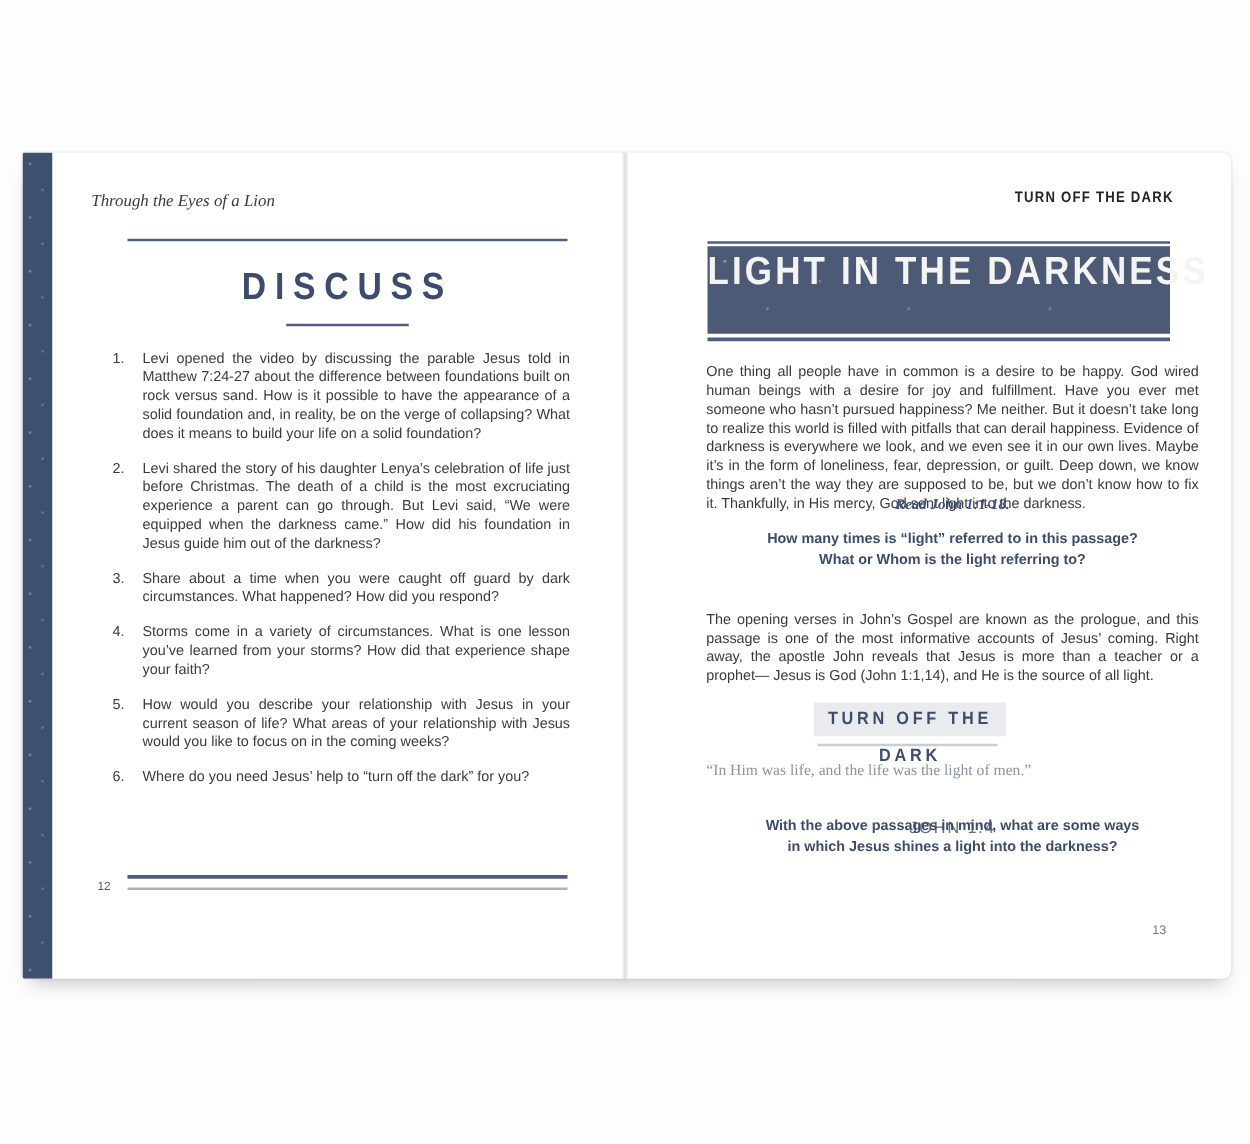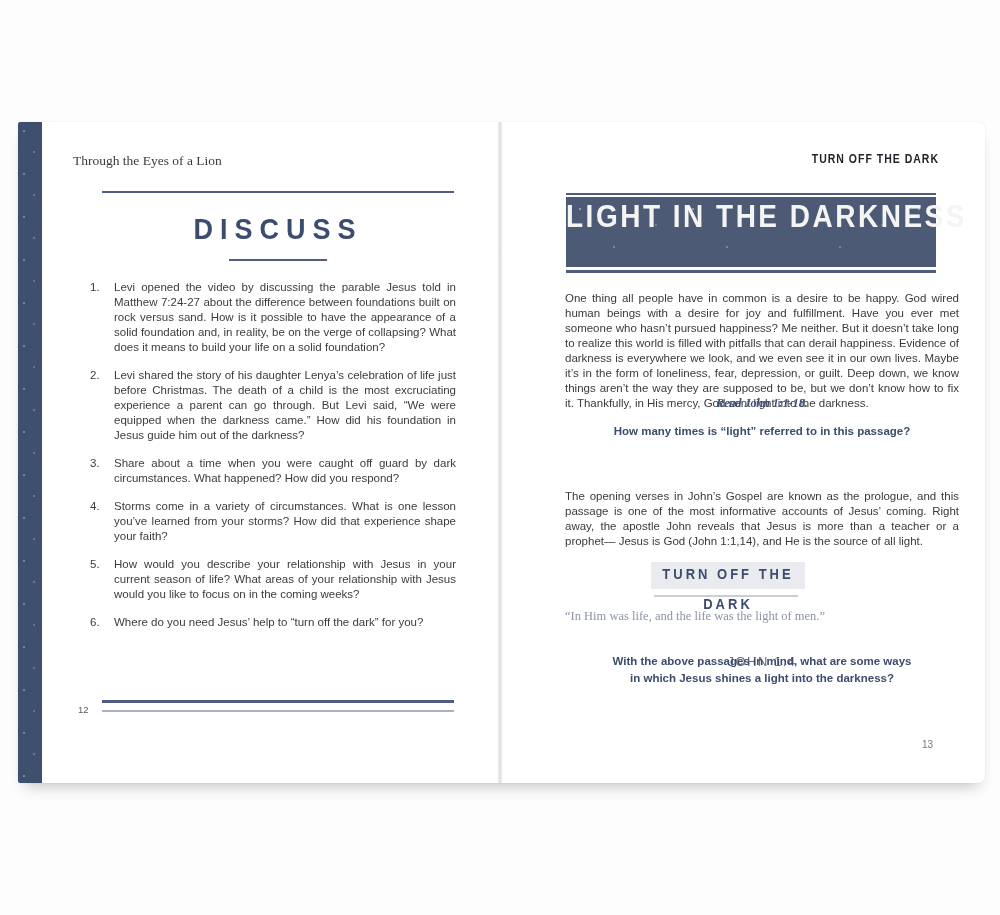--- a/index.html
+++ b/index.html
@@ -23,21 +23,21 @@
 
   .page { position:absolute; top:0; height:100%; }
   .page-left  { left:24px;  width:455px; }
   .page-right { left:485px; width:482px;padding-left:28px; }
 
   
   .rule { position:absolute; background:#4e5d80; }
 
   
   .running-head-left { position:absolute; left:31px; top:31px;
-          font-family:"Liberation Serif", serif; 
+          font-family:"Liberation Serif", serif; font-style:italic;
           font-size:13.5px; color:#3b3b3b; }
   .lp-toprule { left:60px; top:69px; width:352px; height:2px; }
   .lp-title { position:absolute; left:60px; top:90px; width:352px; text-align:center;
           font-size:27px; font-weight:bold; letter-spacing:7px; color:#3c4c6e;
           transform:scaleY(1.12); transform-origin:top; }
   .lp-title-rule { left:187px; top:137px; width:98px; height:2px; }
 
   .question-list { position:absolute; left:48px; top:158px; width:366px;
           list-style:none; counter-reset:q; }
   .question-list li { counter-increment:q; position:relative; padding-left:24px;
@@ -137,20 +137,21 @@
         <div class="banner-title">LIGHT IN THE DARKNESS</div>
       </div>
       <div class="rule banner-rule-bottom"></div>
 
       <div class="rp-col rp-para rp-para1">One thing all people have in common is a desire to be happy. God wired human beings with a desire for joy and fulfillment. Have you ever met someone who hasn’t pursued happiness? Me neither. But it doesn’t take long to realize this world is filled with pitfalls that can derail happiness. Evidence of darkness is everywhere we look, and we even see it in our own lives. Maybe it’s in the form of loneliness, fear, depression, or guilt. Deep down, we know things aren’t the way they are supposed to be, but we don’t know how to fix it. Thankfully, in His mercy, God sent light into the darkness.</div>
 
       <div class="rp-col read-prompt">Read John 1:1-18.</div>
 
       <div class="rp-col prompt-questions">
         <div>How many times is “light” referred to in this passage?</div>
+        <div>What or Whom is the light referring to?</div>
       </div>
 
       <div class="rp-col rp-para rp-para2">The opening verses in John’s Gospel are known as the prologue, and this passage is one of the most informative accounts of Jesus’ coming. Right away, the apostle John reveals that Jesus is more than a teacher or a prophet— Jesus is God (John 1:1,14), and He is the source of all light.</div>
 
       <div class="callout-box">
         <span class="txt">TURN OFF THE DARK</span>
       </div>
       <div class="callout-shadow"></div>
 
       <div class="rp-col quote">“In Him was life, and the life was the light of men.”</div>

